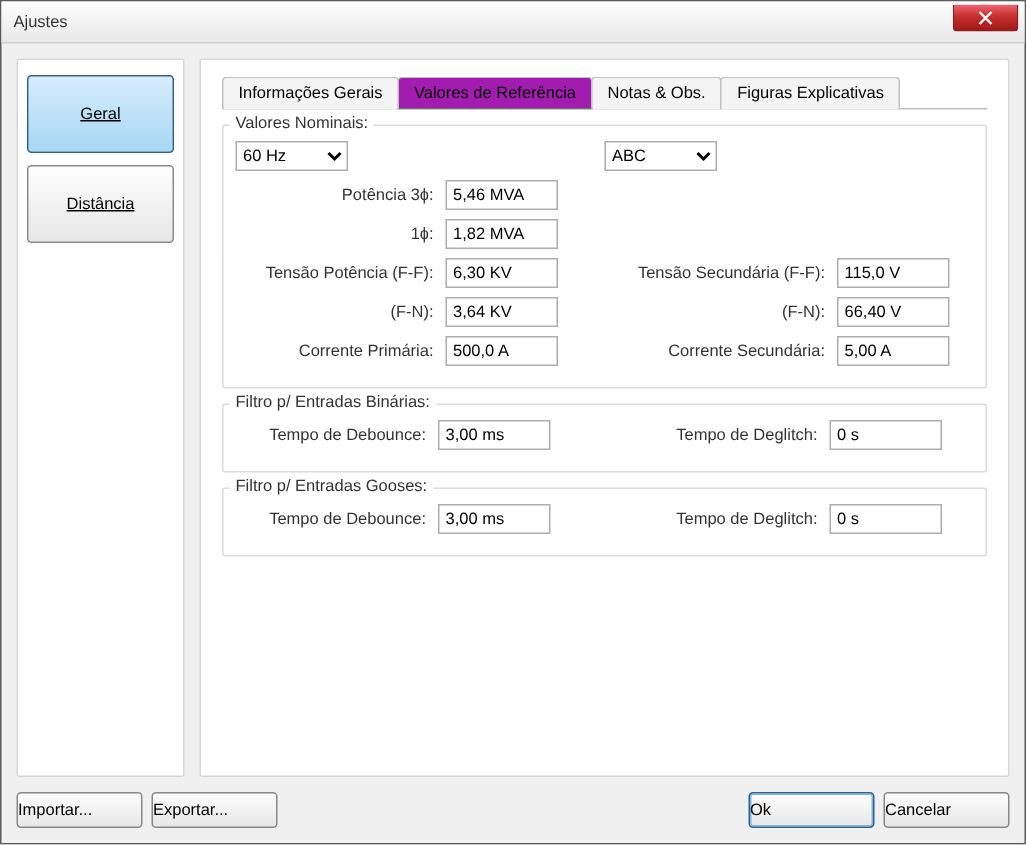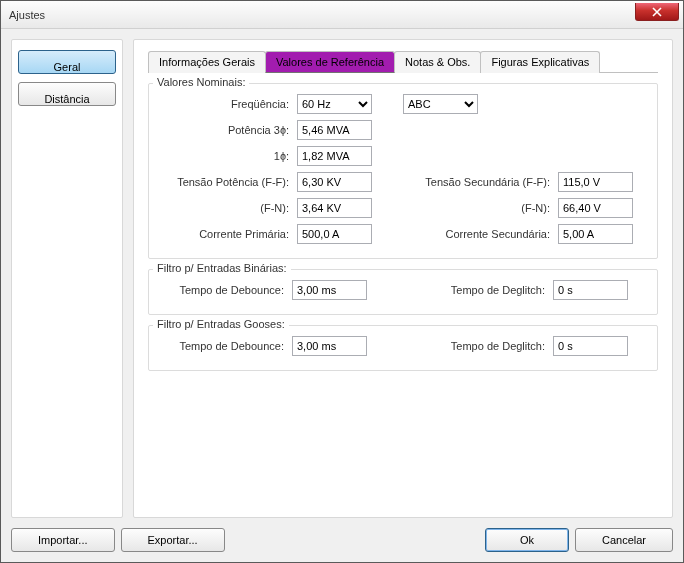--- a/index.html
+++ b/index.html
@@ -5,42 +5,42 @@
 * { box-sizing: border-box; font-family: "Segoe UI", Tahoma, sans-serif; font-size: 11px; }
 body { margin: 0; background: #fff; }
 .window { width: 684px; height: 563px; border: 1px solid #5a5a5a; background: #f0f0f0; position: relative; box-shadow: 0 0 8px rgba(0,0,0,0.3); }
 .titlebar { height: 28px; background: linear-gradient(#fdfdfd,#e9e9e9); border-bottom: 1px solid #d0d0d0; display: flex; align-items: center; padding-left: 8px; position: relative; }
 .titlebar-text { color: #333; }
 .close-btn { position: absolute; right: 4px; top: 2px; width: 44px; height: 18px; background: linear-gradient(#e67, #c8302c 45%, #a01818); border: 1px solid #8a1f1f; border-top: none; border-radius: 0 0 3px 3px; color: #fff; display: flex; align-items: center; justify-content: center; cursor: pointer; }
 .close-btn svg { width: 10px; height: 10px; }
 .content { padding: 10px; height: calc(100% - 28px); display: flex; flex-direction: column; }
 .main-row { flex: 1; display: flex; gap: 10px; min-height: 0; }
 .sidebar { width: 112px; border: 1px solid #d8d8d8; background: #fff; border-radius: 2px; padding: 10px 6px; }
-.side-btn { width: 100%; height: 24px; margin-bottom: 8px; border: 1px solid #888; background: linear-gradient(#fdfdfd,#e7e7e7); border-radius: 3px; cursor: pointer; display: flex; align-items: flex-end; justify-content: center; }
+.side-btn { width: 100%; height: 52px; margin-bottom: 8px; border: 1px solid #888; background: linear-gradient(#fdfdfd,#e7e7e7); border-radius: 3px; cursor: pointer; display: flex; align-items: center; justify-content: center; text-decoration: underline; }
 .side-btn.active { background: linear-gradient(#d6ecfb,#a7d7f4); border-color: #2c628b; }
 .panel { flex: 1; border: 1px solid #d8d8d8; background: #fff; border-radius: 2px; padding: 10px 14px; overflow: hidden; position: relative; }
 .tabs { display: flex; border-bottom: 1px solid #c0c0c0; }
 .tab { padding: 4px 10px; border: 1px solid #c0c0c0; border-bottom: none; background: #f4f4f4; margin-right: -1px; border-radius: 3px 3px 0 0; cursor: pointer; position: relative; top: 1px; }
 .tab.active { background: #a21caf; border-bottom: 1px solid #737373; z-index: 2; }
 .group { border: 1px solid #dcdcdc; border-radius: 2px; margin-top: 10px; padding: 10px 8px 8px; position: relative; }
 .group-title { position: absolute; top: -8px; left: 4px; background: #fff; padding: 0 4px; color: #333; }
 .row { display: flex; align-items: center; margin-bottom: 6px; }
 .col { display: flex; align-items: center; }
 .col.left { width: 50%; }
 .col.right { width: 50%; }
 .lbl { text-align: right; color: #333; padding-right: 8px; }
 .nominal .col.left .lbl { width: 140px; }
 .nominal .col.right .lbl { width: 155px; }
 .filter .lbl { width: 135px; }
 .filter .col.right .lbl { width: 150px; }
 .inp { height: 20px; border: 1px solid #abadb3; background: #fff; padding: 0 4px; }
 .inp.w75 { width: 75px; }
 .sel { height: 20px; border: 1px solid #abadb3; background: #fff; width: 75px; }
 .footer { display: flex; align-items: center; padding-top: 10px; gap: 6px; }
-.btn { height: 24px; padding: 0 26px; min-width: 84px; border: 1px solid #888; background: linear-gradient(#fdfdfd,#e7e7e7); border-radius: 3px; cursor: pointer; display: flex; align-items: center; justify-content: center; }
+.btn { height: 24px; padding: 0 0; min-width: 84px; border: 1px solid #888; background: linear-gradient(#fdfdfd,#e7e7e7); border-radius: 3px; cursor: pointer; display: flex; align-items: center; }
 .btn.focus { border-color: #2c628b; box-shadow: inset 0 0 0 1px #7eb4ea; }
 .spacer { flex: 1; }
 </style>
 </head>
 <body>
 
 <div class="window">
   <div class="titlebar">
     <span class="titlebar-text">Ajustes</span>
     <div class="close-btn">
@@ -68,21 +68,20 @@
           <div class="tab active"><span>Valores de Referência</span></div>
           <div class="tab"><span>Notas &amp; Obs.</span></div>
           <div class="tab"><span>Figuras Explicativas</span></div>
         </div>
 
         <div class="group nominal">
           <div class="group-title">Valores Nominais:</div>
 
           <div class="row">
             <div class="col left">
-              <div class="lbl">Freqüência:</div>
               <select class="sel"><option>60 Hz</option></select>
             </div>
             <div class="col right">
               <select class="sel"><option>ABC</option></select>
             </div>
           </div>
 
           <div class="row">
             <div class="col left">
               <div class="lbl">Potência 3ɸ:</div>

